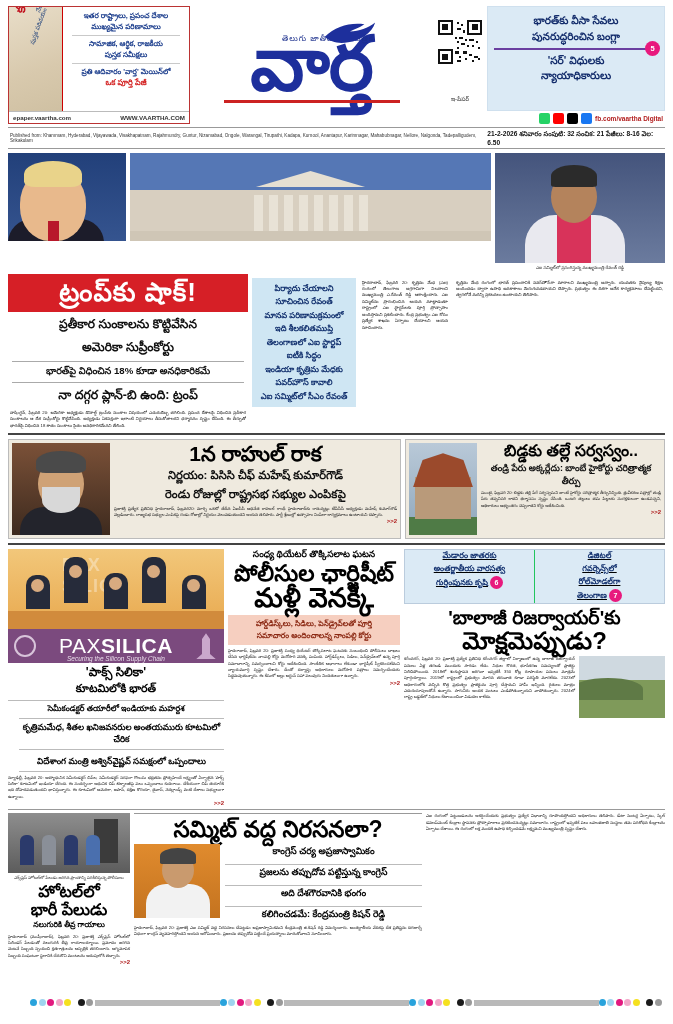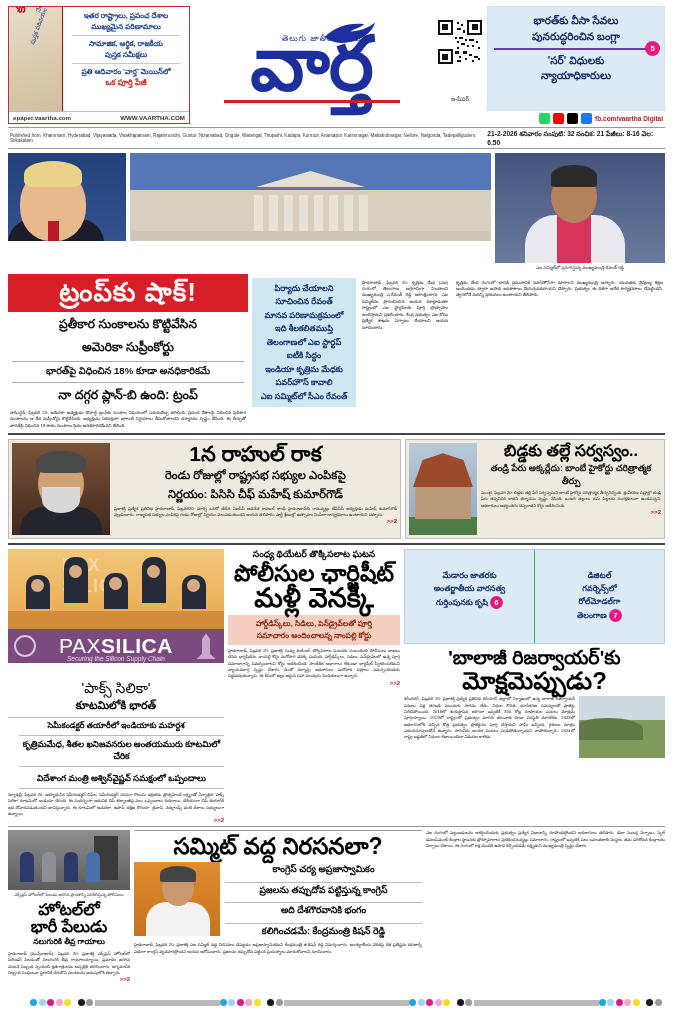--- a/index.html
+++ b/index.html
@@ -167,34 +167,34 @@
   .pax-person { position:absolute; bottom:18px; width:24px; height:40px; background:#262b3a; border-radius:10px 10px 0 0; }
   .pax-head { position:absolute; width:13px; height:13px; border-radius:50%; background:#d8ab80; }
   .pax-table { position:absolute; bottom:0; left:0; right:0; height:18px; background:#d18b3c; }
   .pax-wm { position:absolute; top:6px; left:50%; transform:translateX(-50%); color:#fff; opacity:.35; font-size:18px; font-weight:bold; letter-spacing:1px;}
   .pax-band { width:100%; height:34px; background:#7b4a7e; position:relative; display:flex; align-items:center; justify-content:center; }
   .pax-band .txt { color:#fff; font-size:21px; font-weight:bold; letter-spacing:0.5px;}
   .pax-band .txt .thin { font-weight:normal; }
   .pax-band .sub { position:absolute; bottom:1px; left:50%; transform:translateX(-50%); color:#e8dbe9; font-size:6.5px; font-style:italic; white-space:nowrap;}
   .pax-seal { position:absolute; left:6px; top:6px; width:22px; height:22px; border-radius:50%; border:2px solid #d8c4da; }
   .pax-emb { position:absolute; right:8px; top:4px; width:20px; height:26px; background:#caa8cc; clip-path: polygon(50% 0,70% 22%,70% 80%,100% 100%,0 100%,30% 80%,30% 22%); }
-  .pax-h1 { text-align:center; font-size:14px; font-weight:normal; padding-top:18px; line-height:1.12;}
+  .pax-h1 { text-align:center; font-size:12px; font-weight:bold; padding-top:3px; line-height:1.12;}
   .pax-h2 { text-align:center; font-size:11px; font-weight:bold; padding-top:2px;}
   .pax-h3 { text-align:center; font-size:8px; padding-top:3px; border-top:1px solid #bbb; margin-top:3px; font-weight:bold;}
   .pax-h4 { text-align:center; font-size:8.6px; padding:3px 0; border-top:1px solid #bbb; border-bottom:1px solid #bbb; margin-top:3px; font-weight:bold;margin-left:11px;}
   .pax-body { font-size:4.2px; line-height:1.52; text-align:justify; padding-top:3px; color:#222;}
 
   .cs-kicker { text-align:center; font-size:9px; font-weight:bold; }
   .cs-h1 { text-align:center; font-size:23px; font-weight:bold; line-height:1.0; padding-top:1px;}
   .cs-h2 { text-align:center; font-size:27px; font-weight:bold; line-height:1.0; }
   .cs-strip { background:#f6cfc0; text-align:center; font-size:7.6px; padding:3px 2px; margin-top:3px; line-height:1.55; color:#8c2a14; font-weight:bold;}
   .cs-body { font-size:4.2px; line-height:1.52; text-align:justify; padding-top:3px; color:#222;}
 
   .twobox { display:flex; border:1px solid #bcd; background:#dbeaf5; }
-  .twobox .bx { flex:1; padding:20px 3px; text-align:center; position:relative; }
+  .twobox .bx { flex:1; padding:0 3px; text-align:center; position:relative;text-decoration:underline; }
   .twobox .bx + .bx { border-left:1px solid #22c55e; }
   .twobox .bl { font-size:8px; color:#12306e; line-height:1.62; font-weight:bold;}
   .bd { display:inline-block; width:13px; height:13px; border-radius:50%; background:#e8197d; color:#fff;
         font-size:7px; font-weight:bold; line-height:13px; vertical-align:middle; margin-left:2px;}
   .bj-h1 { text-align:center; font-size:19px; font-weight:bold; line-height:1.08; padding-top:4px;}
   .bj-h2 { text-align:center; font-size:24px; font-weight:bold; line-height:1.05;}
   .bj-wrap { display:flex; gap:4px; padding-top:3px; }
   .bj-body { font-size:4.2px; line-height:1.5; text-align:justify; color:#222; flex:1;}
   .bj-photo { width:86px; height:62px; background:#6f8f4c; position:relative; overflow:hidden; }
   .bj-sky { position:absolute; inset:0; background:linear-gradient(180deg,#cfd9e0 0 38%,#7f9a5a 38% 100%); }
@@ -424,22 +424,22 @@
     <div class="rahul-box">
       <div class="rahul-photo">
         <div class="rh-bg"></div>
           <div class="rh-body"></div>
         <div class="rh-head"></div>
           <div class="rh-beard"></div>
           <div class="rh-hair"></div>
       </div>
       <div class="rahul-text">
         <div class="rahul-h1">1న రాహుల్ రాక</div>
+        <div class="rahul-h2">నిర్ణయం: పిసిసి చీఫ్ మహేష్ కుమార్‌గౌడ్</div>
         <div class="rahul-h2">రెండు రోజుల్లో రాష్ట్రసభ సభ్యుల ఎంపికపై</div>
-        <div class="rahul-h2">నిర్ణయం: పిసిసి చీఫ్ మహేష్ కుమార్‌గౌడ్</div>
         <div class="rahul-body">ప్రజాశక్తి ప్రత్యేక ప్రతినిధి హైదరాబాద్, ఫిబ్రవరి20: మార్చి ఒకటో తేదీన ఏఐసీసీ అధినేత రాహుల్ గాంధీ హైదరాబాద్‌కు రానున్నట్లు టీపీసీసీ అధ్యక్షుడు మహేష్ కుమార్‌గౌడ్ వెల్లడించారు. రాజ్యసభ సభ్యుల ఎంపికపై రెండు రోజుల్లో నిర్ణయం వెలువడుతుందని ఆయన తెలిపారు. పార్టీ శ్రేణుల్లో ఉత్సాహం నింపేలా కార్యక్రమాలు ఉంటాయని చెప్పారు.</div>
         <div class="jump">&gt;&gt;2</div>
       </div>
     </div>
 
     <div class="hc-box">
       <div class="hc-photo">
         <div class="hc-sky"></div>
           <div class="hc-green"></div>
         <div class="hc-wall"></div>

